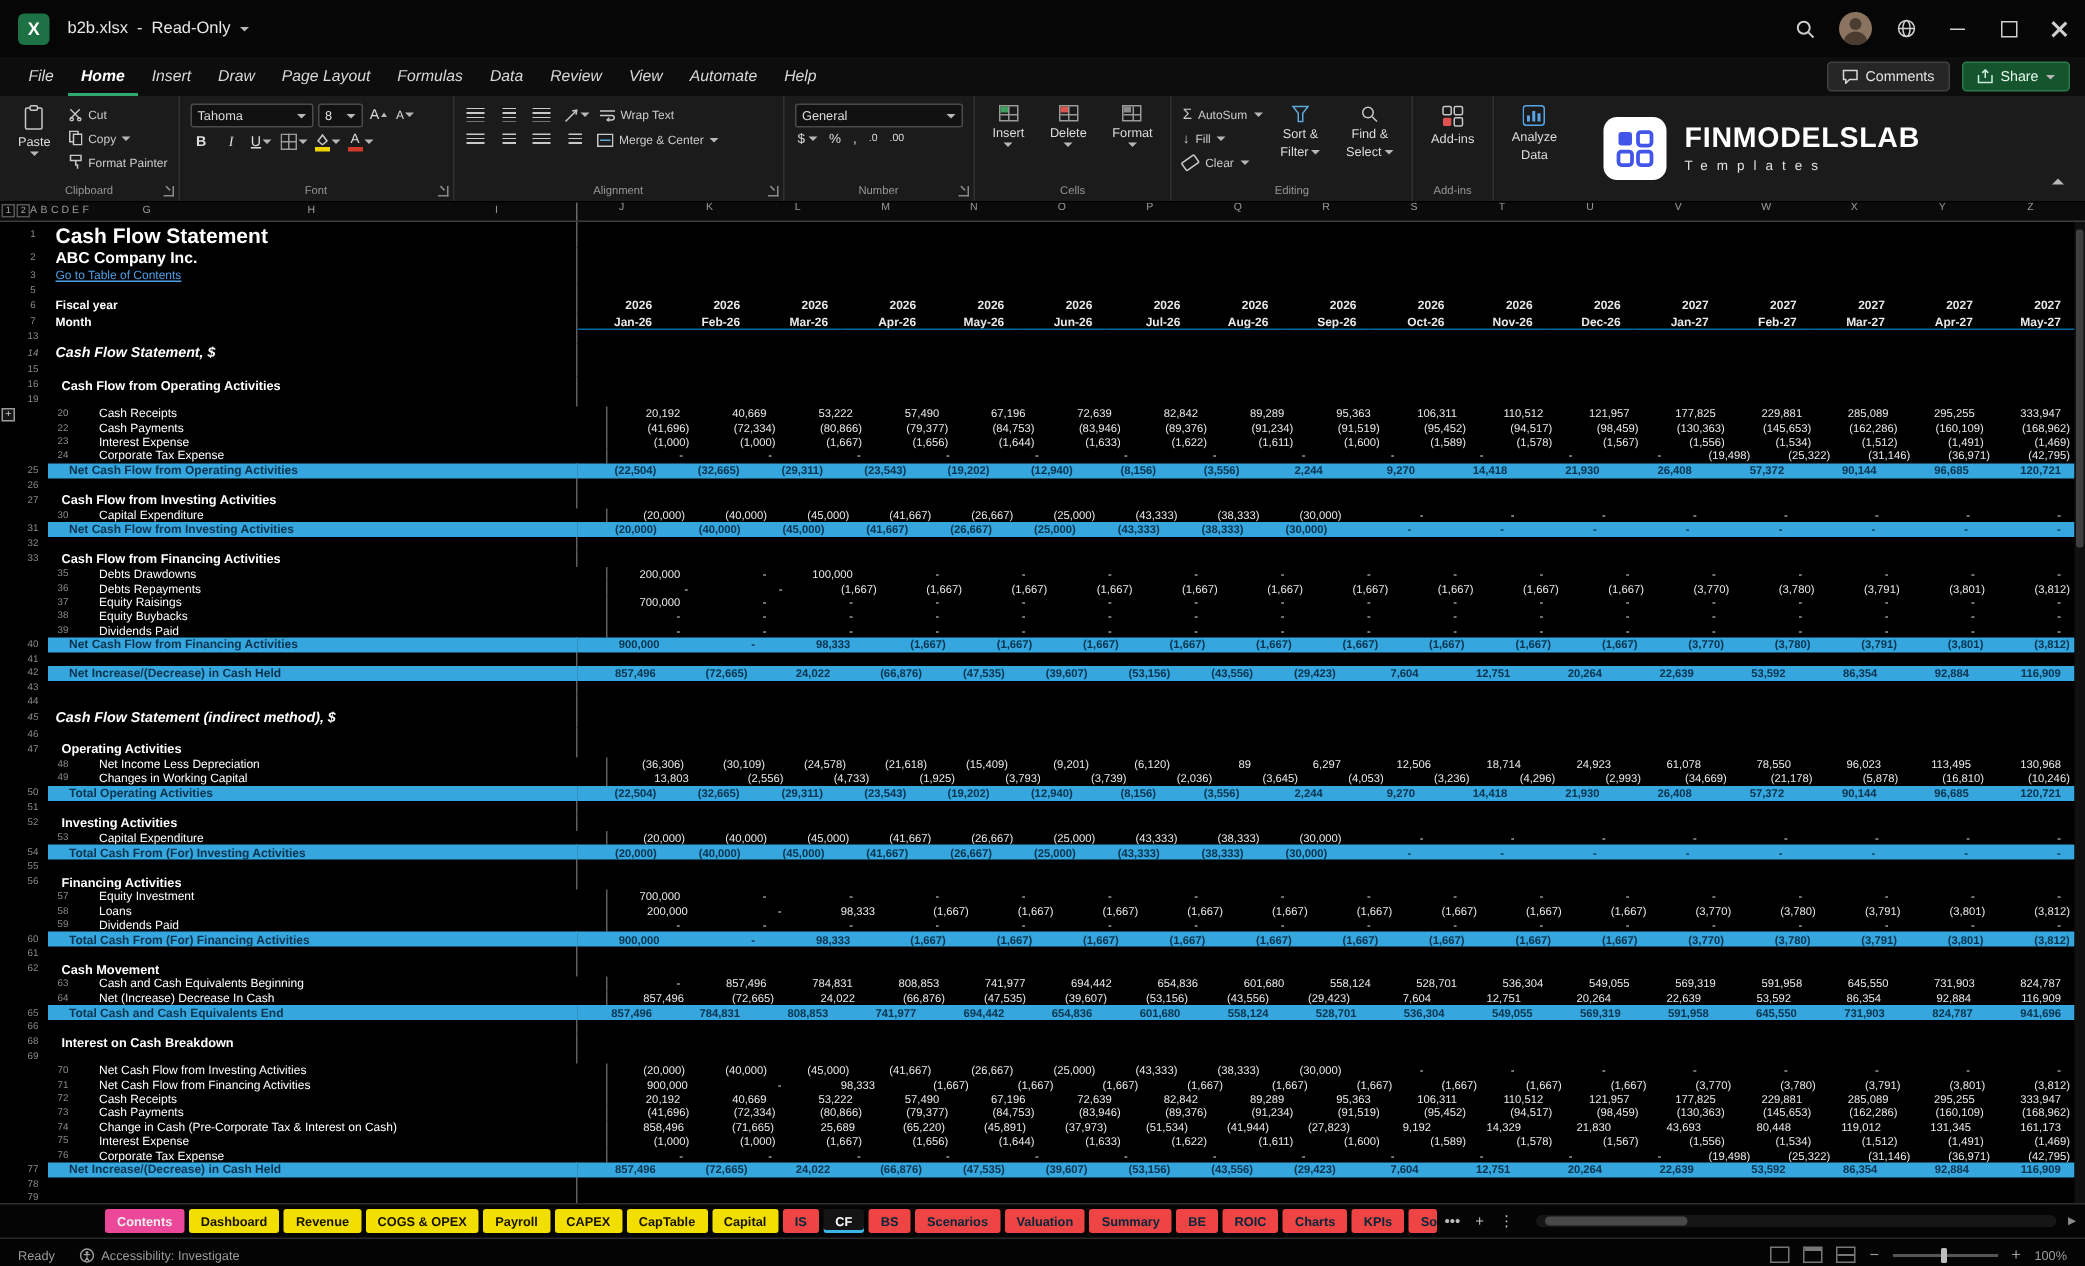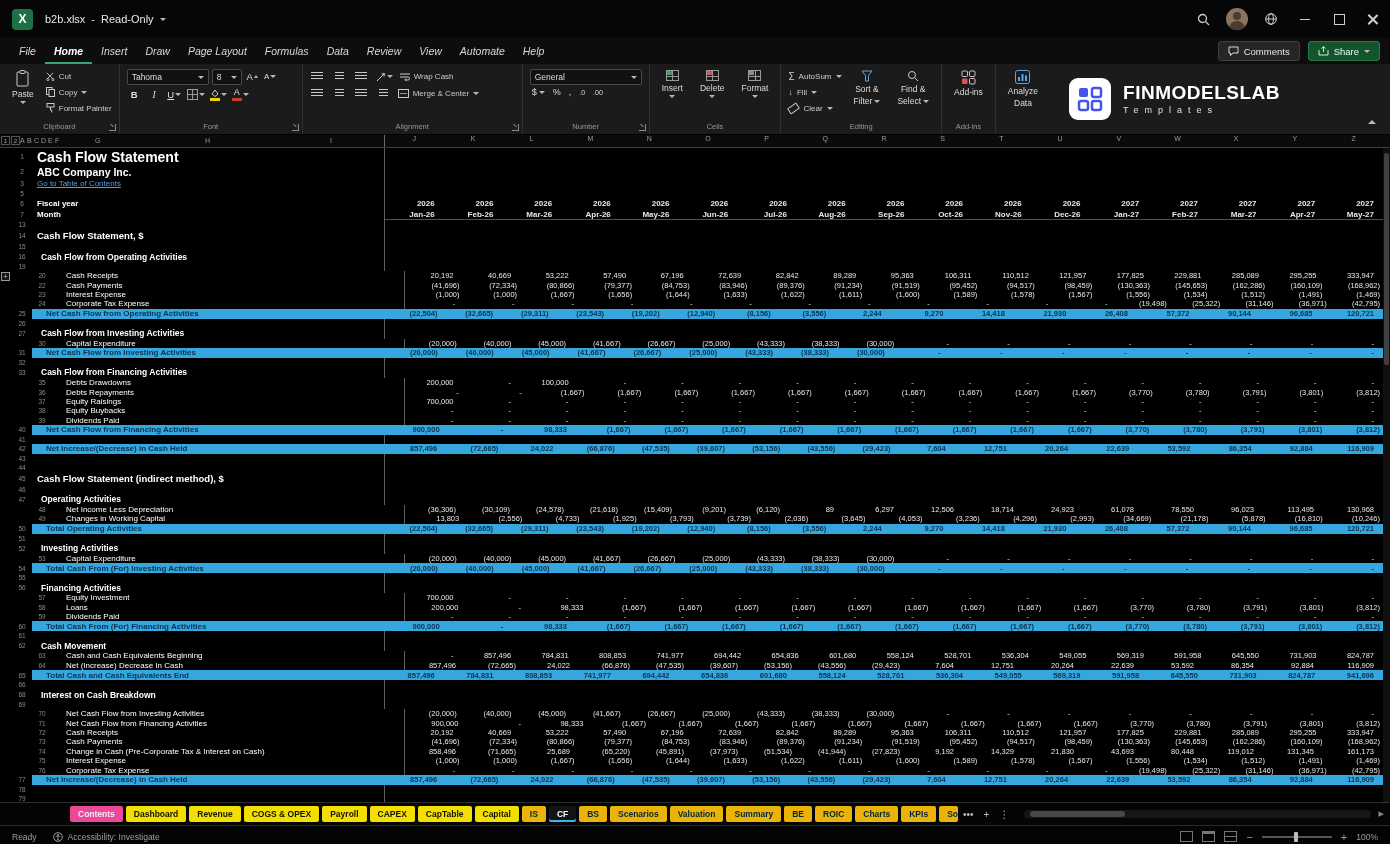--- a/index.html
+++ b/index.html
@@ -73,36 +73,36 @@
   .lc{width:353px;flex:none;font-size:8px;color:#fff;padding-left:14px;box-sizing:border-box;border-right:1px solid #5f5f5f;display:flex;align-items:center;white-space:nowrap;overflow:hidden;}
   .dc{flex:1;display:flex;}
   .cell{flex:1;font-size:7.5px;color:#e8e8e8;display:flex;align-items:center;justify-content:flex-end;padding-right:3px;box-sizing:border-box;white-space:nowrap;overflow:hidden;}
   .cell.acct{padding-right:9px;}
   .t-h1{height:17px;} .t-h1 .lc{font-size:14px;font-weight:bold;padding-left:5px;}
   .t-h2{height:13px;} .t-h2 .lc{font-size:10.5px;font-weight:bold;padding-left:5px;}
   .t-link{height:11px;} .t-link .lc{padding-left:5px;color:#4da0e8;text-decoration:underline;font-size:8px;}
   .t-blank{height:9px;}
   .t-fy{height:11px;} .t-fy .lc{font-weight:bold;padding-left:5px;} .t-fy .cell{font-weight:bold;font-size:8px;}
   .t-mo{height:11px;} .t-mo .lc{font-weight:bold;padding-left:5px;} .t-mo .cell{font-weight:bold;font-size:8px;border-bottom:1px solid #0369a1;}
-  .t-sect{height:13px;} .t-sect .lc{font-size:9.5px;font-weight:bold;padding-left:5px;}
+  .t-sect{height:13px;font-style:italic;} .t-sect .lc{font-size:9.5px;font-weight:bold;padding-left:5px;}
   .t-sub{height:11px;} .t-sub .lc{font-size:8.5px;font-weight:bold;padding-left:9px;}
   .t-data{height:9.4px;padding-left:20px;}
   .t-total{height:10px;} .t-total .lc,.t-total .dc{background:#36a6de;}
   .t-total .lc{color:#07344f;font-weight:bold;border-right-color:#36a6de;}
   .t-total .cell{color:#07344f;font-weight:bold;}
   .vscroll{position:absolute;right:0;top:0;width:7px;height:100%;background:#101010;}
   .vthumb{position:absolute;right:1px;top:5px;width:5px;height:212px;background:#3f3f3f;border-radius:2px;}
   .outline-plus{position:absolute;left:1px;top:124px;width:9px;height:9px;border:1px solid #9a9a9a;color:#cfcfcf;font-size:7px;display:flex;align-items:center;justify-content:center;box-sizing:border-box;background:#161616;}
   
   .tabbar{height:22px;background:#050505;border-top:1px solid #2e2e2e;display:flex;align-items:center;padding-left:70px;}
   .tabs{display:flex;align-items:center;gap:3px;}
   .tab{height:16px;display:flex;align-items:center;padding:0 8px;font-size:8.5px;font-weight:bold;border-radius:2px;flex:none;}
   .tab-none{background:#ec4899;color:#eee;}
   .tab-yellow{background:#f2df00;color:#161400;}
-  .tab-blue{background:#eab308;color:#04263a;}
+  .tab-blue{background:#ef4444;color:#04263a;}
   .tab.active{background:#141414;color:#fff;box-shadow:inset 0 -2px 0 #3cb4e6;}
   .tab.partial{max-width:20px;overflow:hidden;padding-right:0;}
   .tab-util{color:#bdbdbd;font-size:10px;padding:0 5px;flex:none;}
   .hscroll{flex:1;height:8px;background:#161616;border-radius:4px;position:relative;margin:0 8px 0 10px;}
   .hthumb{position:absolute;left:6px;top:1px;width:95px;height:6px;background:#484848;border-radius:3px;}
   .harrow{flex:none;color:#8a8a8a;font-size:7px;margin-right:6px;}
   
   .statusbar{height:21px;background:#040404;border-top:1px solid #2a2a2a;display:flex;align-items:center;font-size:8.5px;color:#9d9d9d;padding:0 12px;gap:16px;}
   .sb-right{margin-left:auto;display:flex;align-items:center;gap:9px;}
   .vicon{width:13px;height:11px;border:1px solid #777;box-sizing:border-box;}
@@ -292,21 +292,21 @@
               <path d="M5.5 2 L8.5 1.5 L8 4.5" fill="none" stroke="#c9c9c9"></path>
             </svg>
           <span class="caret"></span>
         </div>
         <div class="sbtn">
           <svg width="10" height="8" viewBox="0 0 10 8">
               <line x1="0" y1="1" x2="10" y2="1" stroke="#c9c9c9"></line>
               <path d="M0 4 h8 a1.5 1.5 0 0 1 0 3 h-3" fill="none" stroke="#c9c9c9"></path>
               <path d="M6.2 5.5 L4.8 7 L6.2 8.2" fill="none" stroke="#c9c9c9"></path>
             </svg>
-          <span>Wrap Cash</span>
+          <span>Wrap Text</span>
         </div>
       </div>
       <div style="display:flex;gap:7px;align-items:center;">
         <div class="ibtn">
             <div class="bars"></div>
           </div>
         <div class="ibtn">
             <div class="bars short"></div>
           </div>
         <div class="ibtn">

